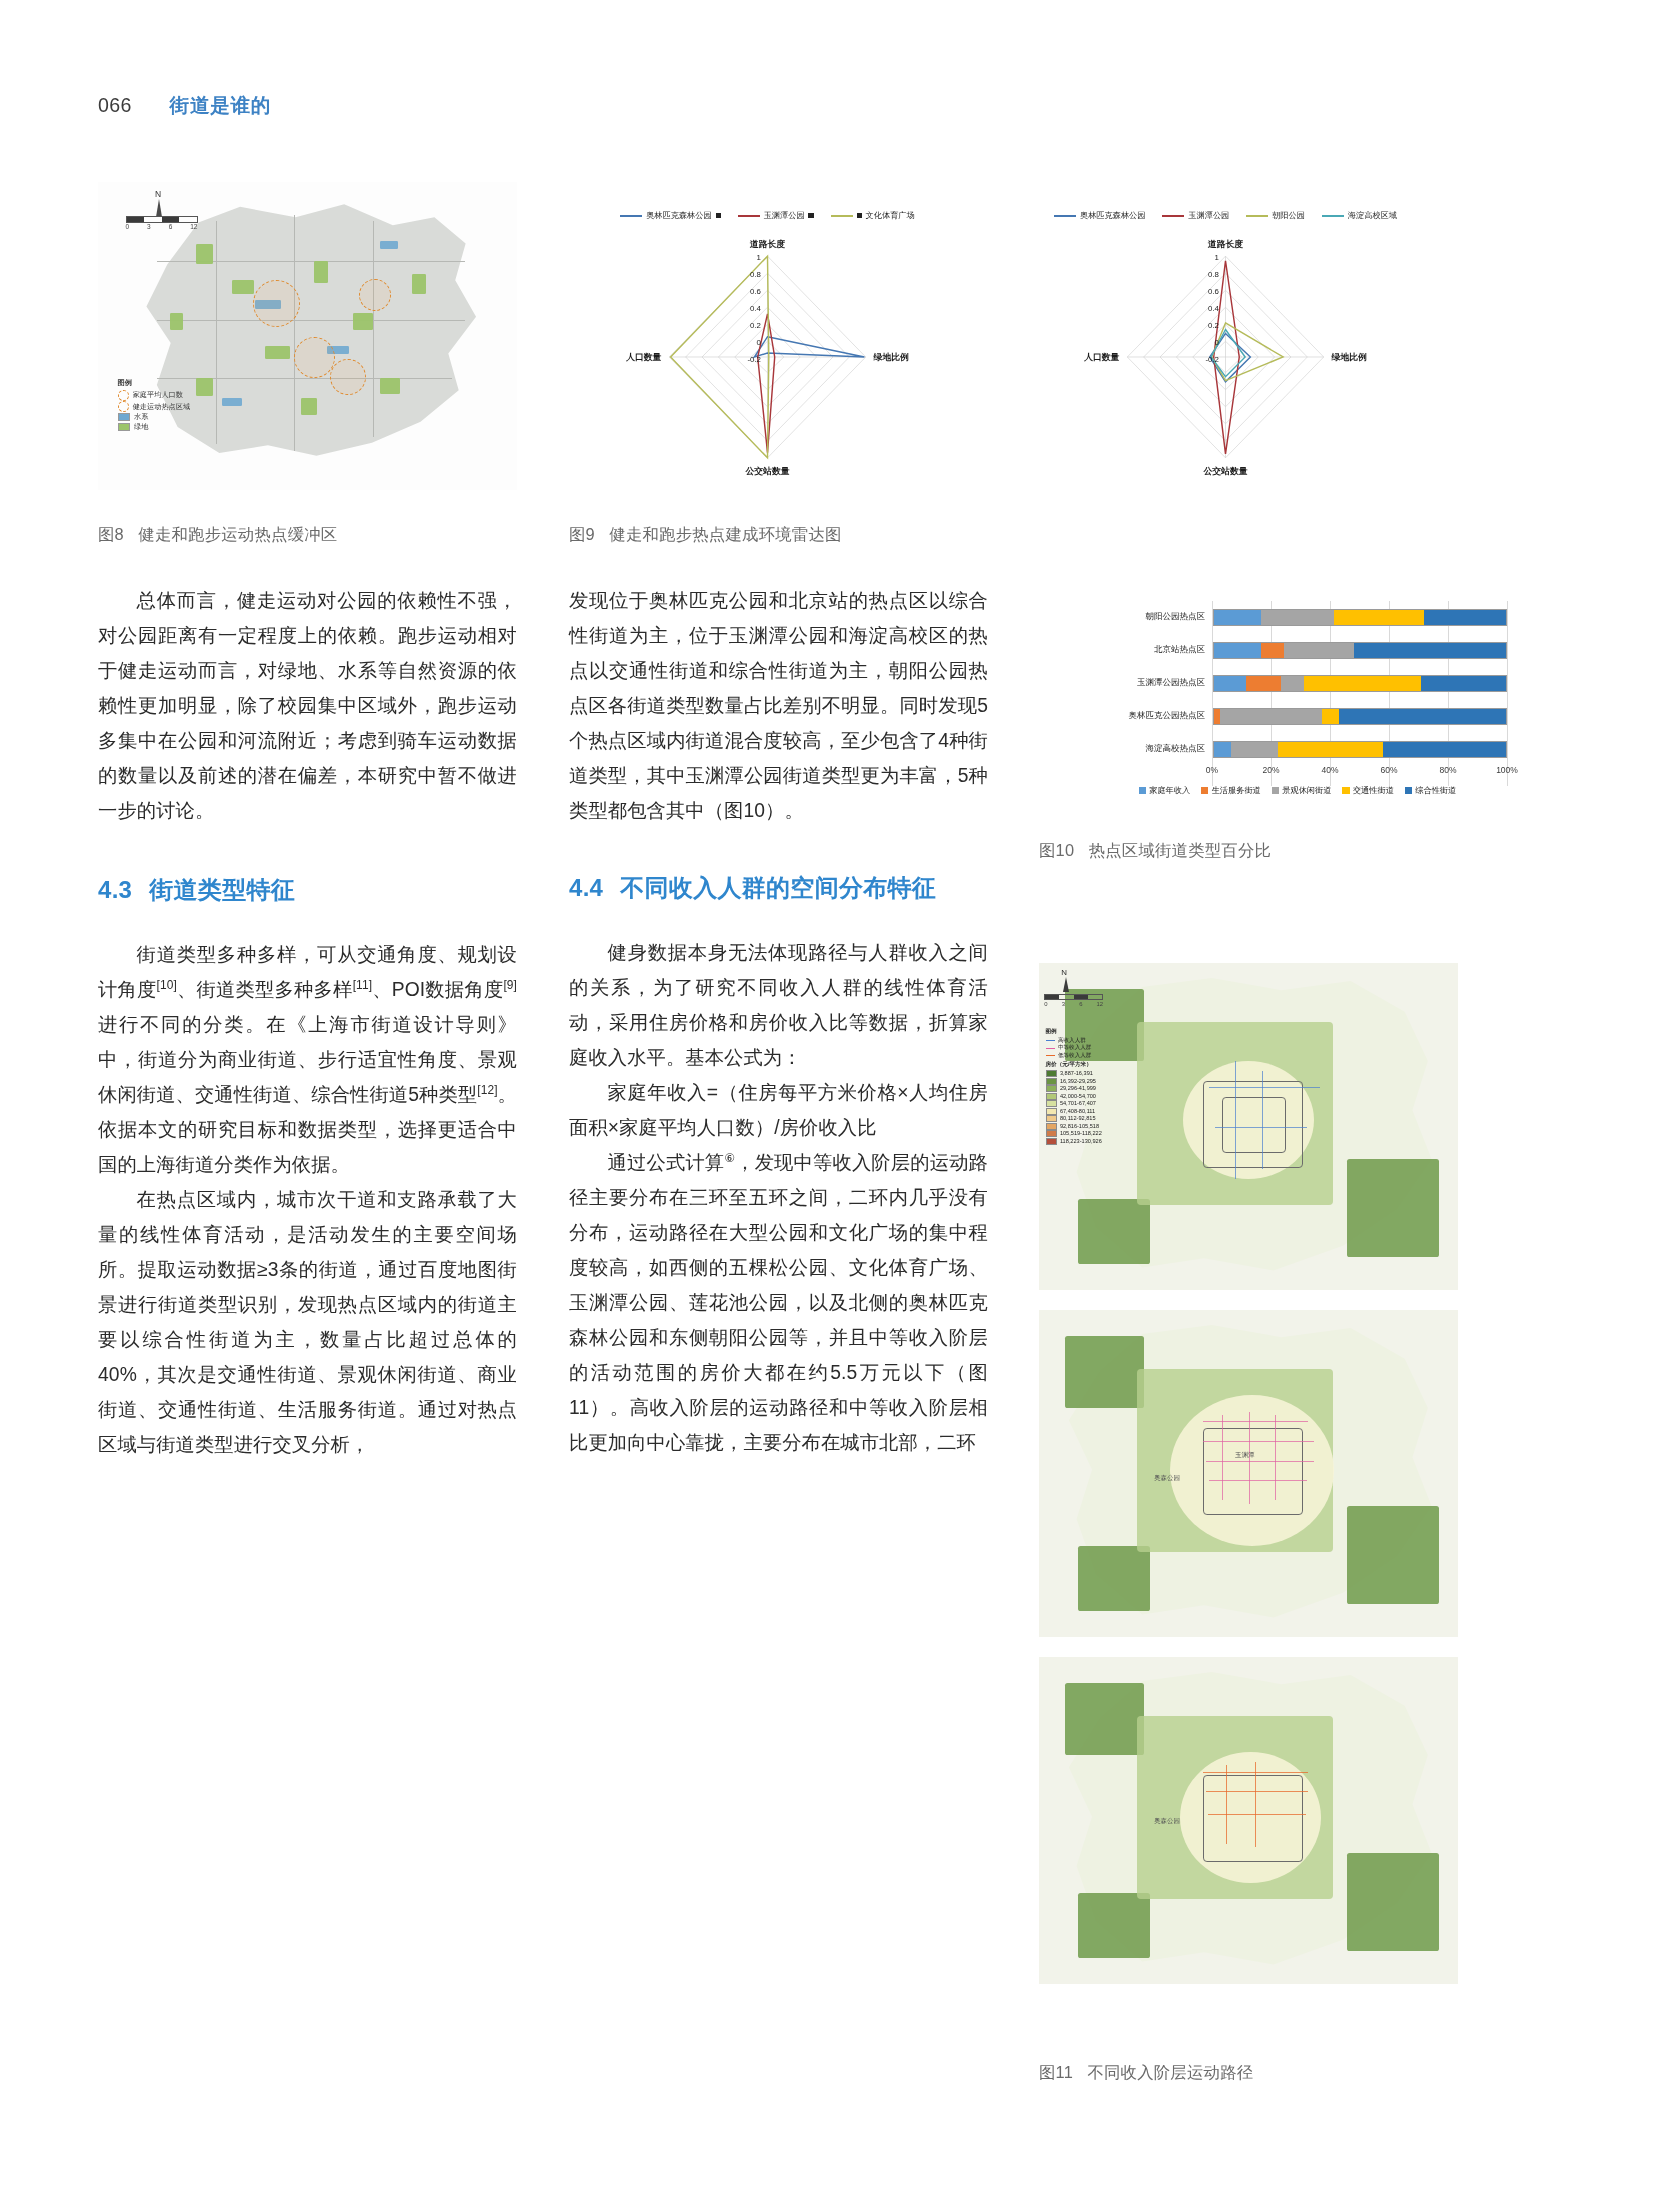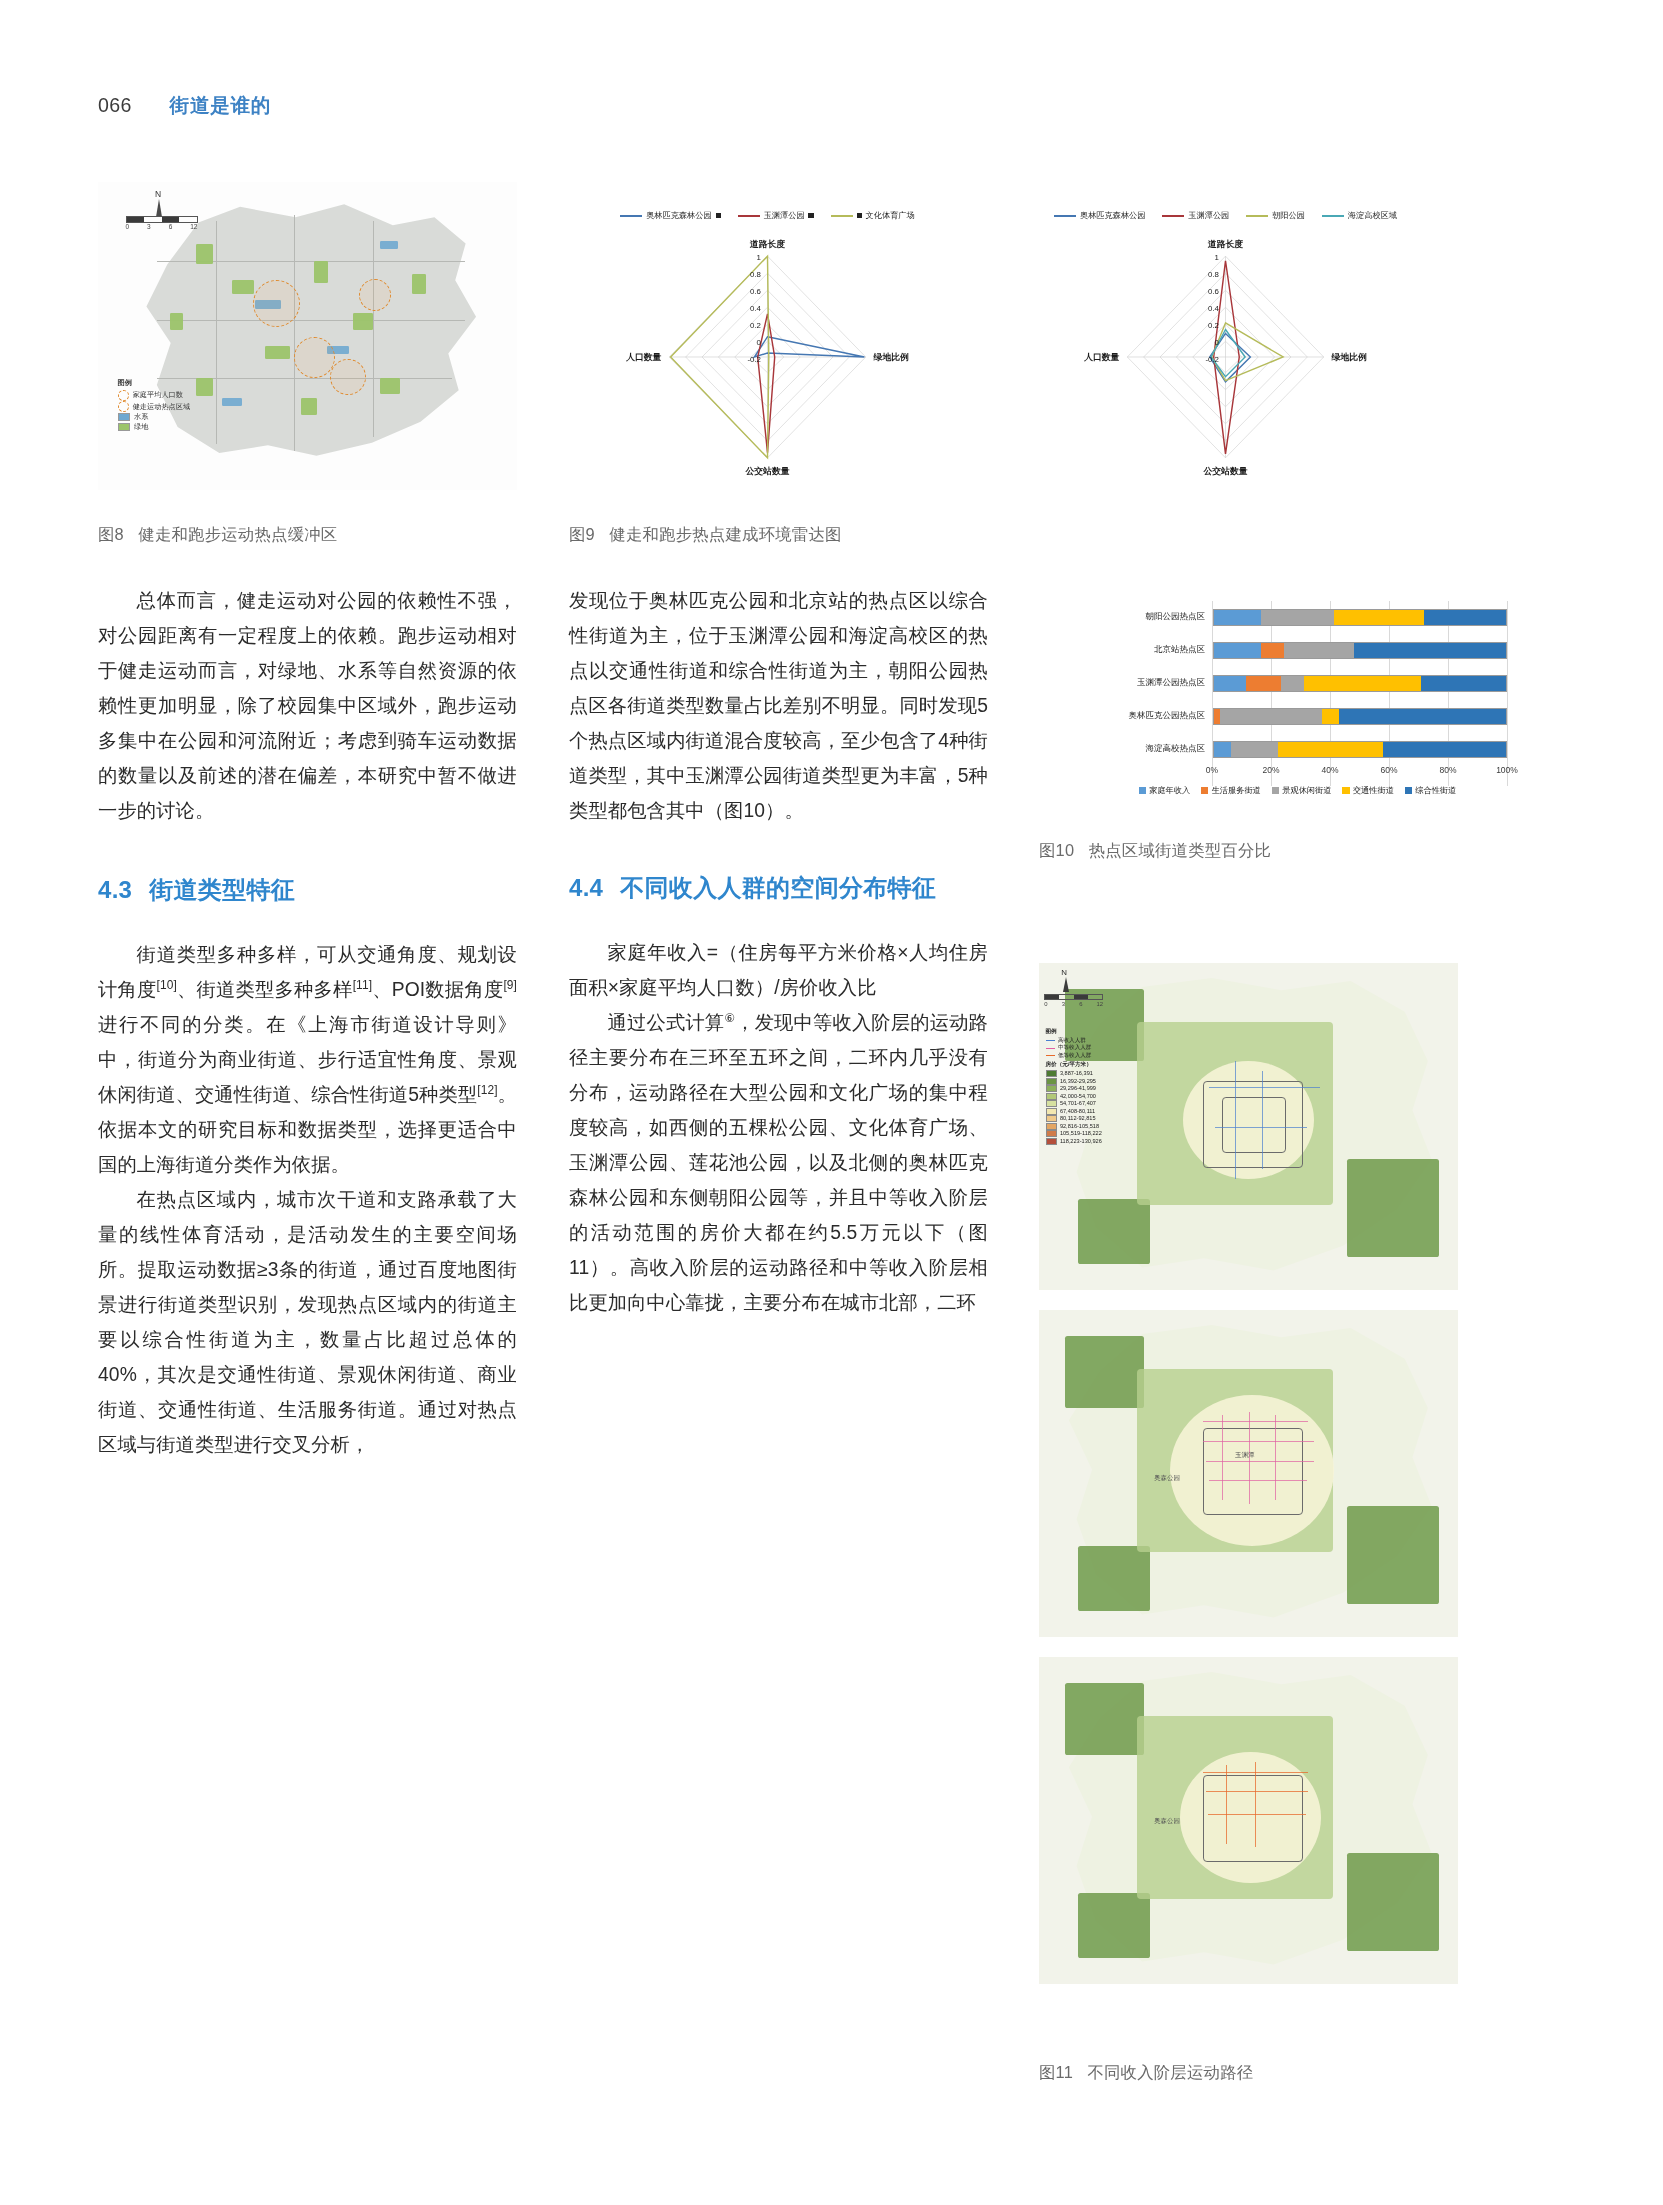--- a/index.html
+++ b/index.html
@@ -581,18 +581,19 @@
     <p class="bt indent">在热点区域内，城市次干道和支路承载了大量的线性体育活动，是活动发生的主要空间场所。提取运动数据≥3条的街道，通过百度地图街景进行街道类型识别，发现热点区域内的街道主要以综合性街道为主，数量占比超过总体的40%，其次是交通性街道、景观休闲街道、商业街道、交通性街道、生活服务街道。通过对热点区域与街道类型进行交叉分析，</p>
   </div>
 
   <div class="col col-b" style="top:583px;">
     <p class="bt">发现位于奥林匹克公园和北京站的热点区以综合性街道为主，位于玉渊潭公园和海淀高校区的热点以交通性街道和综合性街道为主，朝阳公园热点区各街道类型数量占比差别不明显。同时发现5个热点区域内街道混合度较高，至少包含了4种街道类型，其中玉渊潭公园街道类型更为丰富，5种类型都包含其中（图10）。</p>
 
     <h2 class="sec" style="margin-top:41px;margin-bottom:29px;">
       <span class="num">4.4</span><span>不同收入人群的空间分布特征</span>
     </h2>
 
+    <p class="bt indent">健身数据本身无法体现路径与人群收入之间的关系，为了研究不同收入人群的线性体育活动，采用住房价格和房价收入比等数据，折算家庭收入水平。基本公式为：</p>
     <p class="bt indent">家庭年收入=（住房每平方米价格×人均住房面积×家庭平均人口数）/房价收入比</p>
     <p class="bt indent"><span>通过公式计算</span><sup>⑥</sup><span>，发现中等收入阶层的运动路径主要分布在三环至五环之间，二环内几乎没有分布，运动路径在大型公园和文化广场的集中程度较高，如西侧的五棵松公园、文化体育广场、玉渊潭公园、莲花池公园，以及北侧的奥林匹克森林公园和东侧朝阳公园等，并且中等收入阶层的活动范围的房价大都在约5.5万元以下（图11）。高收入阶层的运动路径和中等收入阶层相比更加向中心靠拢，主要分布在城市北部，二环</span></p>
   </div>
 
 </div>
 
 
 </body></html>

